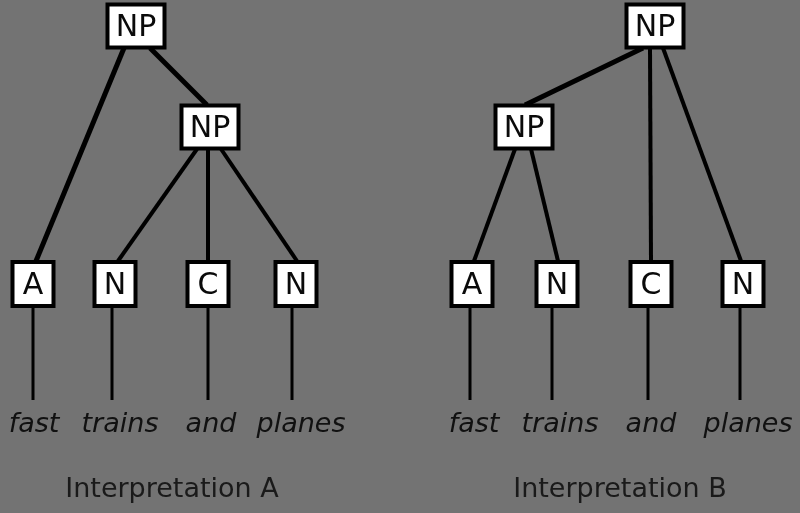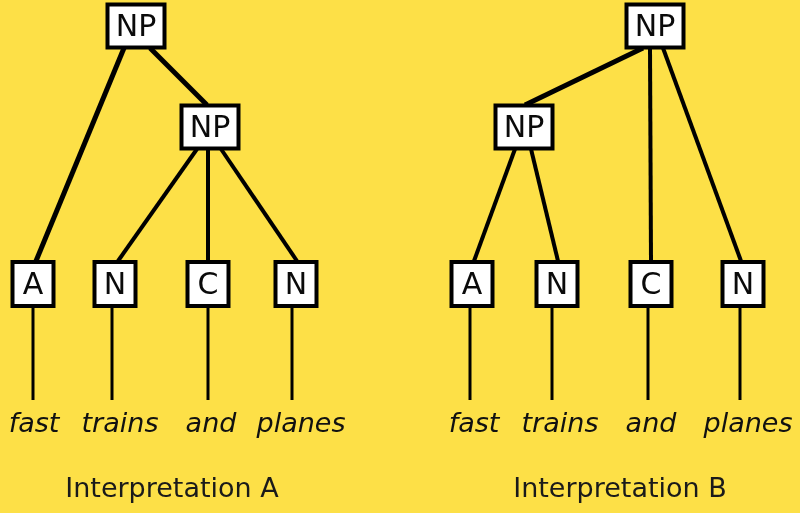--- a/index.html
+++ b/index.html
@@ -4,21 +4,21 @@
 <style>
   html, body {
     margin: 0;
     padding: 0;
     background: #ffffff;
   }
   #canvas {
     position: relative;
     width: 800px;
     height: 513px;
-    background: #fde047;
+    background: #737373;
     overflow: hidden;
     font-family: "DejaVu Sans", "Liberation Sans", sans-serif;
   }
   svg.tree-layer {
     position: absolute;
     left: 0;
     top: 0;
     width: 800px;
     height: 513px;
   }

